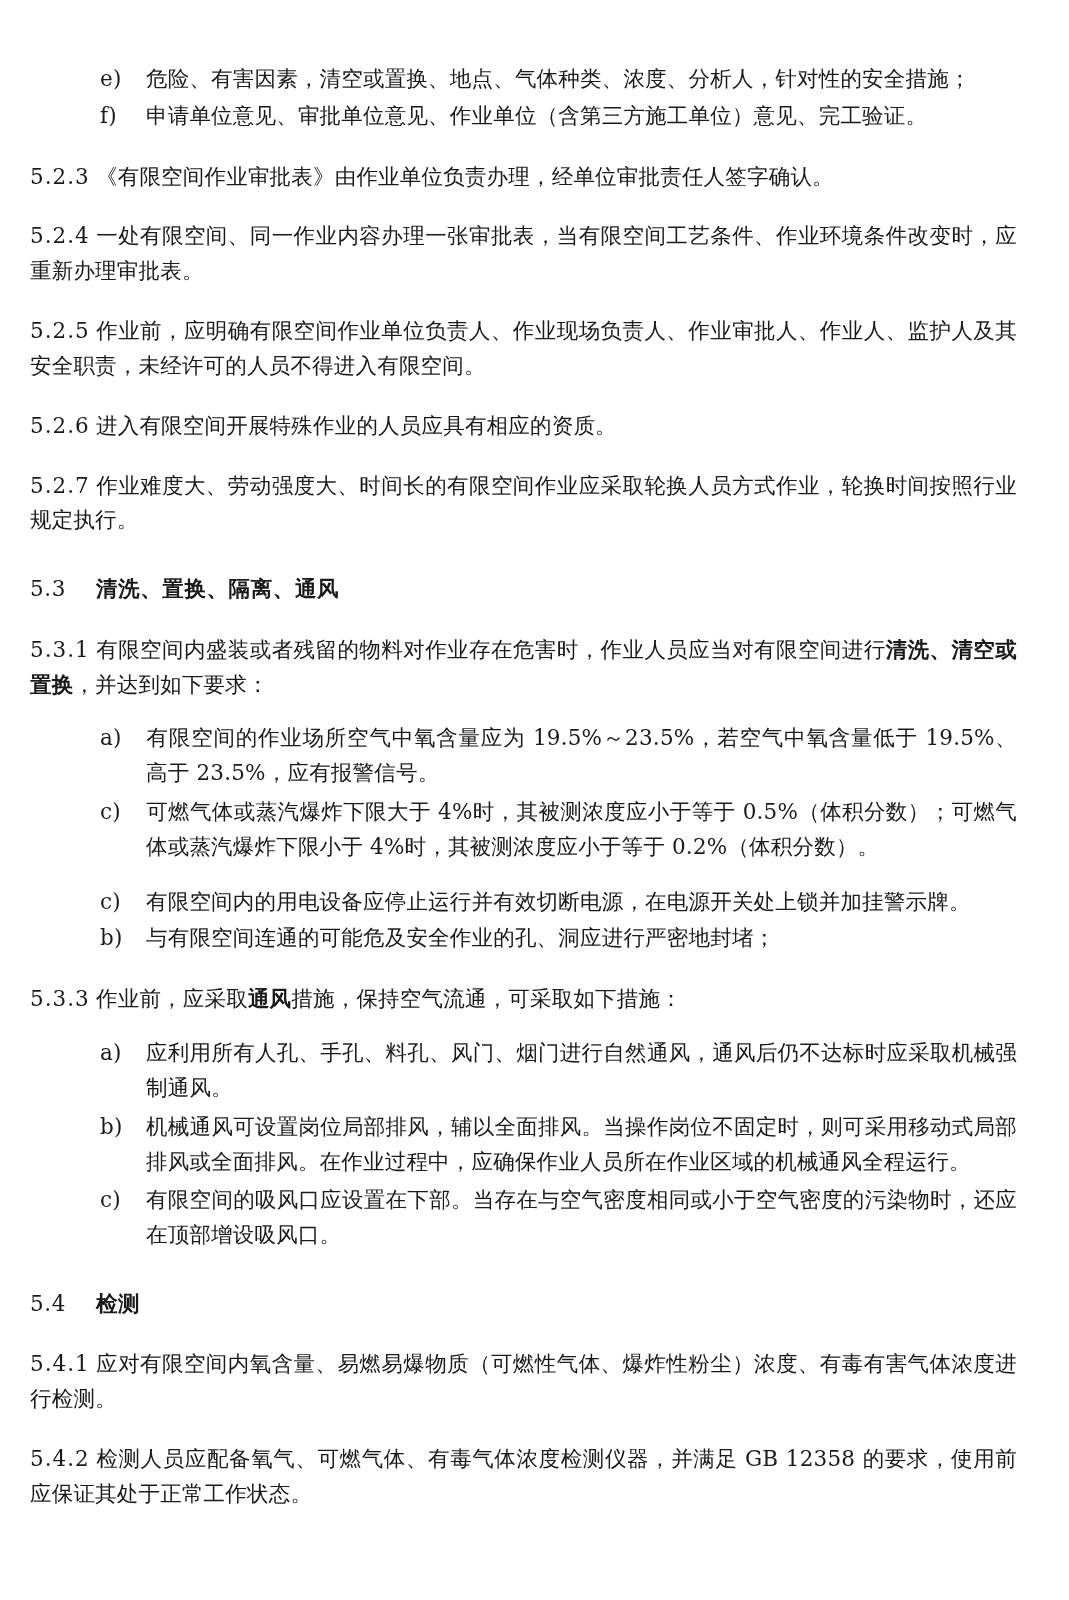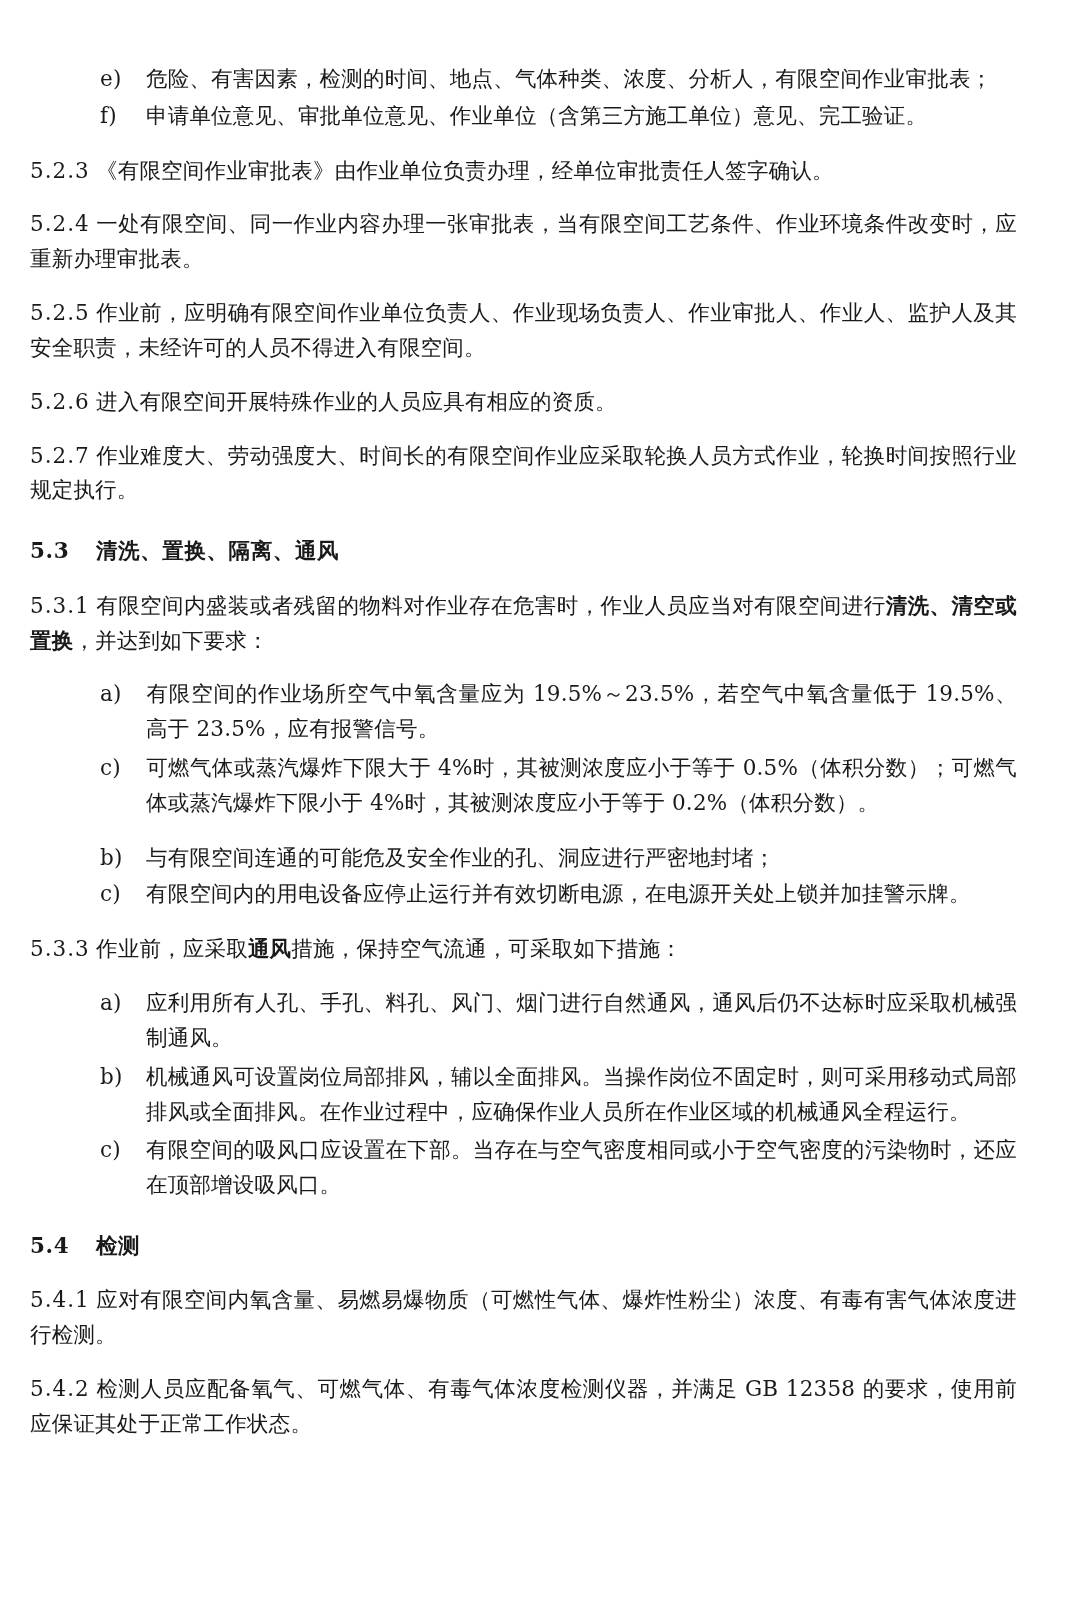--- a/index.html
+++ b/index.html
@@ -26,32 +26,34 @@
     font-size: 21.5px;
     line-height: 1.62;
     margin: 0 0 19px 0;
     text-align: justify;
     letter-spacing: 0.2px;
   }
   .para .num {
     display: inline-block;
     min-width: 66px;
     letter-spacing: 1px;
+    margin-top: 6px;
   }
   .heading {
     font-size: 21.5px;
     line-height: 1.6;
     font-weight: bold;
     margin: 26px 0 20px 0;
     letter-spacing: 0.6px;
   }
   .heading .num {
     display: inline-block;
     min-width: 66px;
-    font-weight: bold;
+    font-weight: normal;
+    margin-top: 8px;
   }
   .bold {
     font-weight: bold;
   }
   
   .alist {
     margin: 0 0 20px 0;
     padding: 0;
     list-style: none;
   }
@@ -76,21 +78,21 @@
     margin-bottom: 2px;
   }
 </style>
 </head>
 <body>
 
 <div class="page">
 
   <ul class="alist top-list">
     <li>
-      <span class="lbl">e)</span><span>危险、有害因素，检测的时间、地点、气体种类、浓度、分析人，有限空间作业审批表；</span>
+      <span class="lbl">e)</span><span>危险、有害因素，清空或置换、地点、气体种类、浓度、分析人，针对性的安全措施；</span>
     </li>
     <li>
       <span class="lbl">f)</span><span>申请单位意见、审批单位意见、作业单位（含第三方施工单位）意见、完工验证。</span>
     </li>
   </ul>
 
   <p class="para">
     <span class="num">5.2.3</span><span>《有限空间作业审批表》由作业单位负责办理，经单位审批责任人签字确认。</span>
   </p>
 
@@ -123,24 +125,24 @@
       <span class="lbl">a)</span><span>有限空间的作业场所空气中氧含量应为 19.5%～23.5%，若空气中氧含量低于 19.5%、高于 23.5%，应有报警信号。</span>
     </li>
     <li>
       <span class="lbl">c)</span><span>可燃气体或蒸汽爆炸下限大于 4%时，其被测浓度应小于等于 0.5%（体积分数）；可燃气体或蒸汽爆炸下限小于 4%时，其被测浓度应小于等于 0.2%（体积分数）。</span>
     </li>
   </ul>
 
 
   <ul class="alist tight">
     <li>
-      <span class="lbl">b)</span><span>与有限空间连通的可能危及安全作业的孔、洞应进行严密地封堵；</span>
+      <span class="lbl">c)</span><span>有限空间内的用电设备应停止运行并有效切断电源，在电源开关处上锁并加挂警示牌。</span>
     </li>
     <li>
-      <span class="lbl">c)</span><span>有限空间内的用电设备应停止运行并有效切断电源，在电源开关处上锁并加挂警示牌。</span>
+      <span class="lbl">b)</span><span>与有限空间连通的可能危及安全作业的孔、洞应进行严密地封堵；</span>
     </li>
   </ul>
 
   <p class="para">
     <span class="num">5.3.3</span><span>作业前，应采取</span><span class="bold">通风</span><span>措施，保持空气流通，可采取如下措施：</span>
   </p>
 
   <ul class="alist">
     <li>
       <span class="lbl">a)</span><span>应利用所有人孔、手孔、料孔、风门、烟门进行自然通风，通风后仍不达标时应采取机械强制通风。</span>

